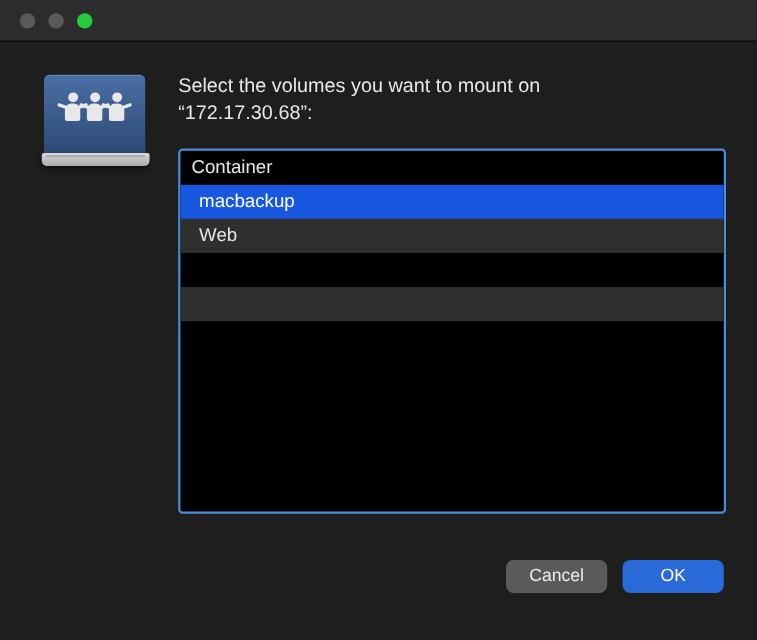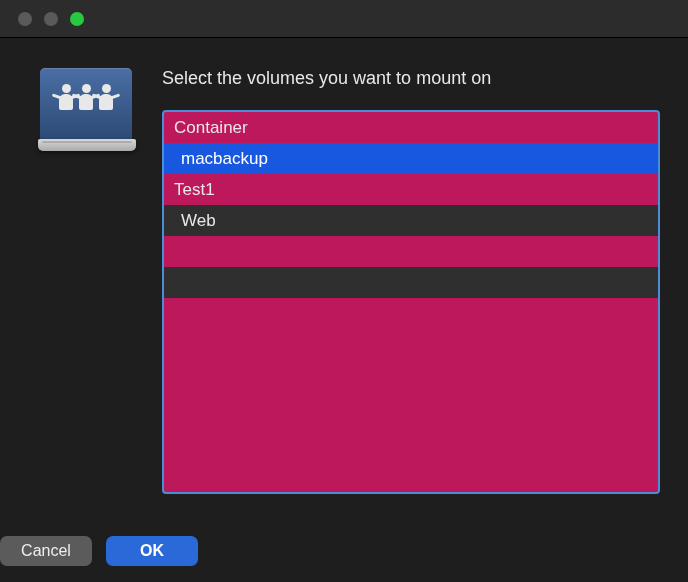--- a/index.html
+++ b/index.html
@@ -124,65 +124,64 @@
     .prompt {
       color: #e8e8e8;
       font-size: 18px;
       line-height: 1.35;
       font-weight: 500;
       margin-bottom: 20px;
     }
     .volume-list {
       border: 2px solid #4a8dd9;
       border-radius: 4px;
-      height: 384px;
+      height: 332px;
       overflow: hidden;
-      background: #be185d;
+      background: #000000;
     }
     .volume-row {
       height: 31px;
       padding: 0 10px;
       display: flex;
       align-items: center;
       color: #e8e8e8;
       font-size: 17px;
       cursor: default;
     }
     .volume-row.alt {
       background: #2f2f2f;
       padding-left: 17px;
     }
     .volume-row.selected {
       background: #1858e0;
       color: #fff;
     }
     .buttons {
       display: flex;
-      justify-content: flex-start;
+      justify-content: flex-end;
       gap: 14px;
       padding: 22px 30px 0 0;
     }
     .btn {
       min-width: 92px;
       height: 30px;
       border-radius: 7px;
       font-size: 16px;
       border: none;
       cursor: default;
       font-family: inherit;
     }
     .btn-cancel {
       background: #5b5b5b;
       color: #eee;
     }
     .btn-ok {
       background: #2a6ad8;
       color: #fff;
       min-width: 92px;
-      font-weight: bold;
     }
   </style>
 </head>
 <body>
 
 <div class="titlebar">
   <div class="traffic-light tl-close"></div>
   <div class="traffic-light tl-min"></div>
   <div class="traffic-light tl-max"></div>
 </div>
@@ -209,31 +208,29 @@
             </div>
         </div>
       </div>
       <div class="drive-base"></div>
     </div>
   </div>
 
   <div class="main-col">
     <div class="prompt">
       <span>Select the volumes you want to mount on</span><br>
+      <span>“172.17.30.68”:</span>
     </div>
 
     <div class="volume-list" id="volume-list">
         <div class="volume-row">
           <span>Container</span>
         </div>
         <div class="volume-row alt selected">
           <span>macbackup</span>
-        </div>
-        <div class="volume-row">
-          <span>Test1</span>
         </div>
         <div class="volume-row alt">
           <span>Web</span>
         </div>
         <div class="volume-row"></div>
         <div class="volume-row alt"></div>
       </div>
   </div>
 </div>
 

